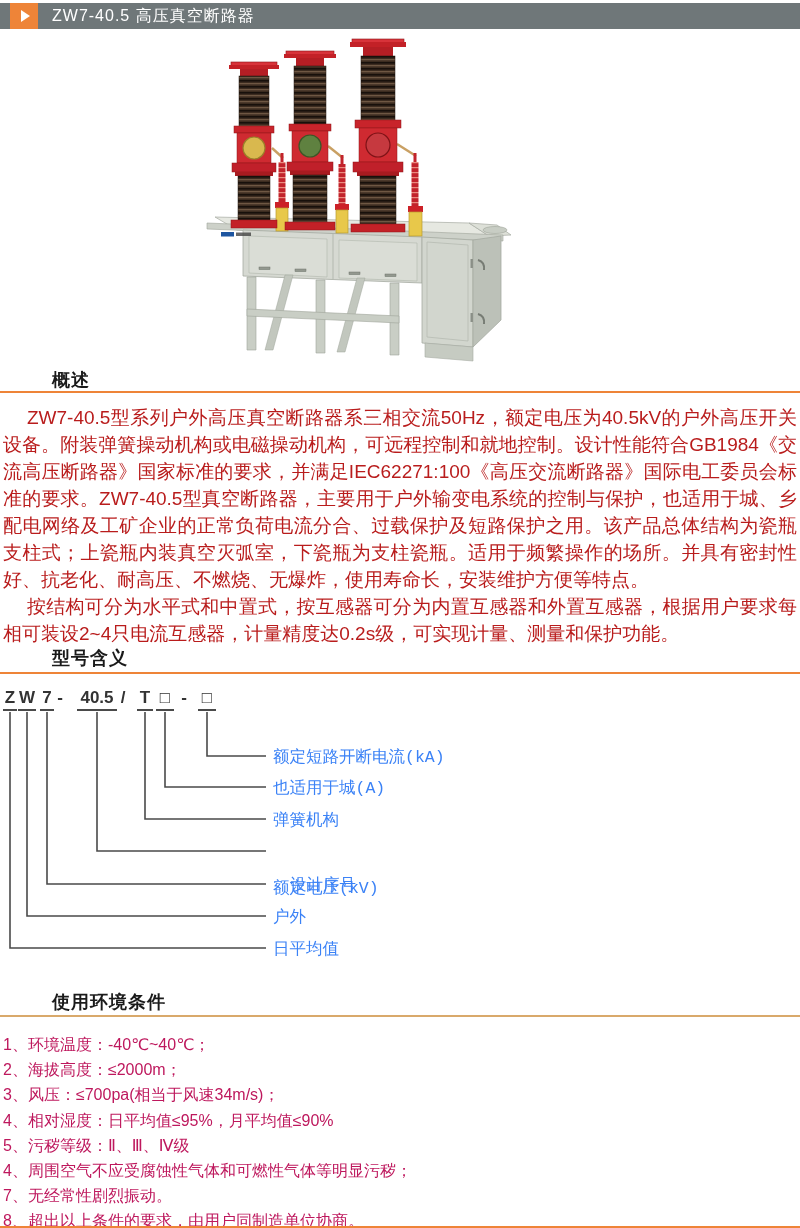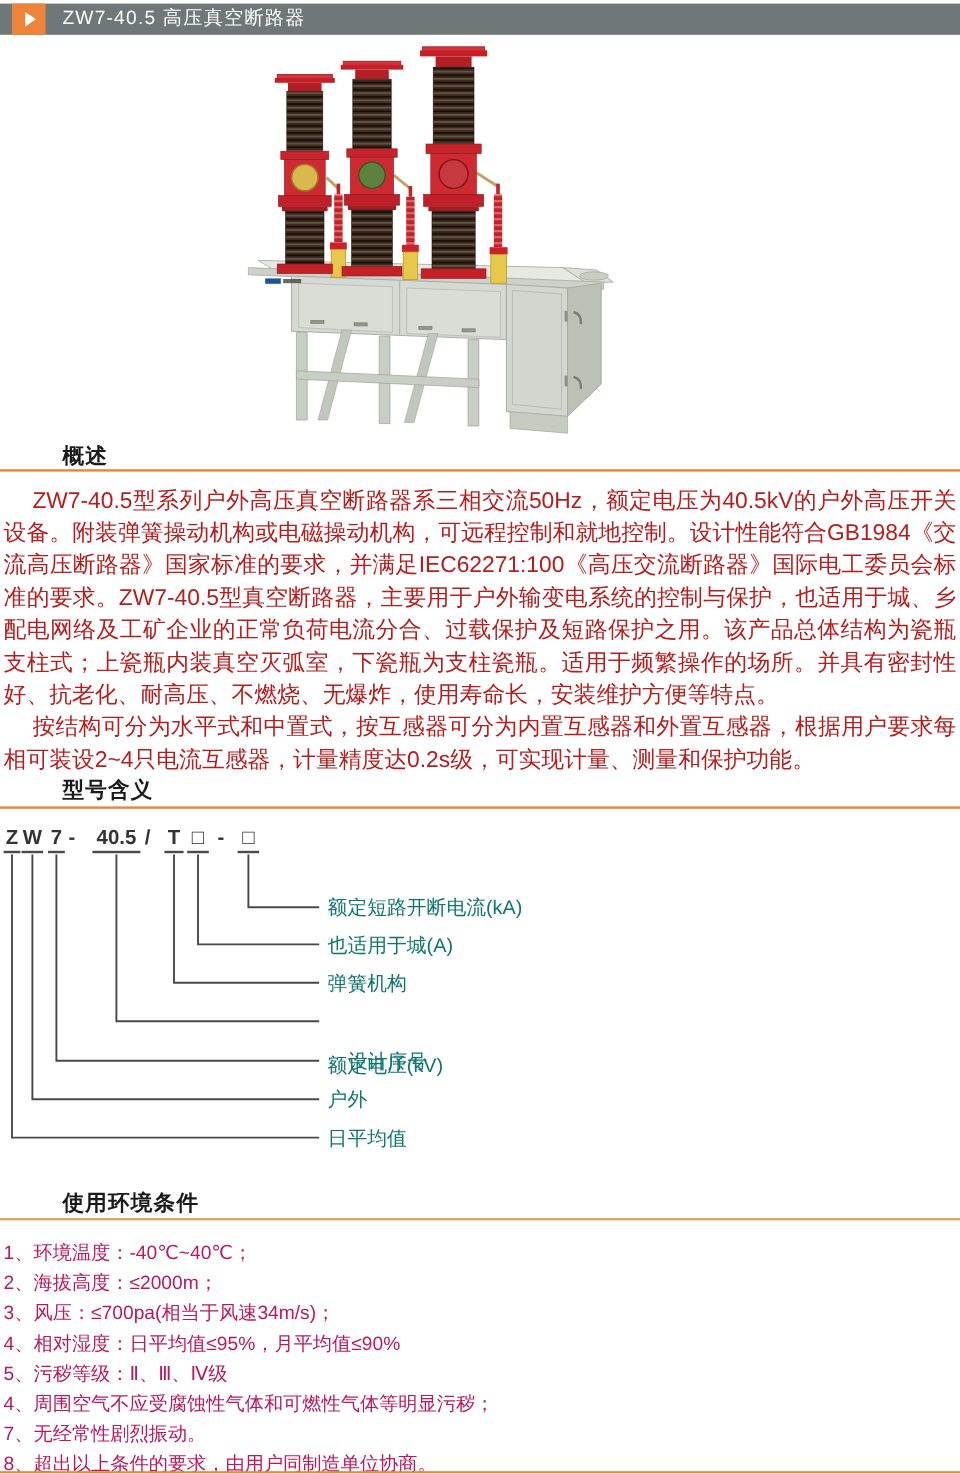--- a/index.html
+++ b/index.html
@@ -24,21 +24,21 @@
   .rule-strong{height:2px;background:#ee8438;}
   .rule-light{height:2px;background:#d9a96b;}
   
   .para-wrap{position:absolute;left:3px;top:404px;width:794px;}
   .para-wrap p{margin:0;font-size:19px;line-height:27px;text-align:justify;text-indent:24px;color:#b91c1c;}
   
   .model-diagram{position:absolute;left:3px;top:688px;width:794px;height:290px;}
   .mchar{position:absolute;top:0;height:20px;text-align:center;font-size:17px;font-weight:600;color:#333;}
   .mchar.u{border-bottom:2px solid #4a4a4a;padding-bottom:1px;}
   .mlines{position:absolute;left:0;top:0;}
-  .mlabel{position:absolute;left:270px;font-size:16.5px;color:#0f766e;white-space:nowrap;}
+  .mlabel{position:absolute;left:270px;font-size:16.5px;color:#3b82f6;white-space:nowrap;font-family:Liberation Mono, monospace;}
   
   .env-list{position:absolute;left:3px;top:1032px;width:794px;}
   .env-item{font-size:16px;line-height:25.2px;color:#be185d;}
   
   .bottom-line{position:absolute;left:0;top:1226px;width:800px;height:2px;background:#ee8438;}
 </style>
 </head>
 <body>
 
 <div class="header">

